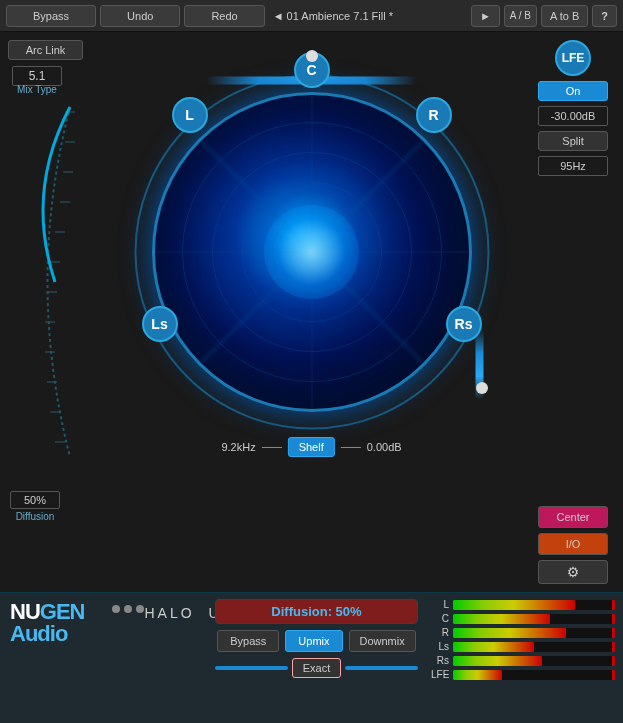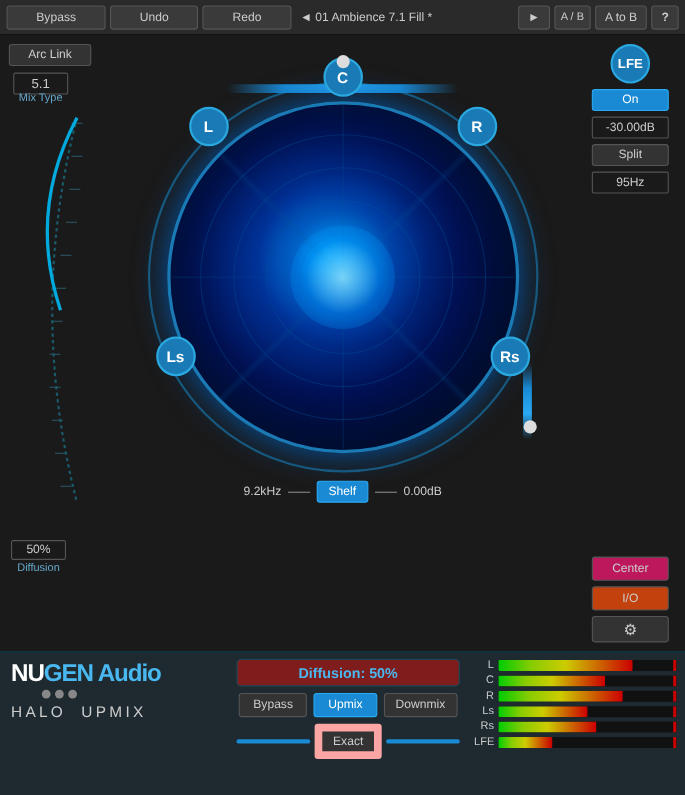--- a/index.html
+++ b/index.html
@@ -348,21 +348,21 @@
     .bottom-section {
       height: 131px;
       background: #1e2a30;
       border-top: 1px solid #0a3a4a;
       display: flex;
     }
 
     .bottom-left {
       width: 210px;
       display: flex;
-      flex-direction: column;
+      flex-direction: row;
       align-items: flex-start;
       padding: 8px 10px;
     }
     .nugen-logo {
       font-size: 22px;
       font-weight: bold;
       color: white;
       letter-spacing: -1px;
       line-height: 1;
     }
@@ -450,21 +450,21 @@
       width: 100%;
     }
     .exact-slider {
       flex: 1;
       height: 4px;
       background: #1a8ad4;
       border-radius: 2px;
     }
     .exact-btn {
       background: #333;
-      border: 7px solid #fca5a5;
+      border: 1px solid #fca5a5;
       color: #ccc;
       font-size: 11px;
       padding: 3px 10px;
       border-radius: 3px;
       cursor: pointer;
     }
 
     
     .vu-panel {
       width: 200px;

